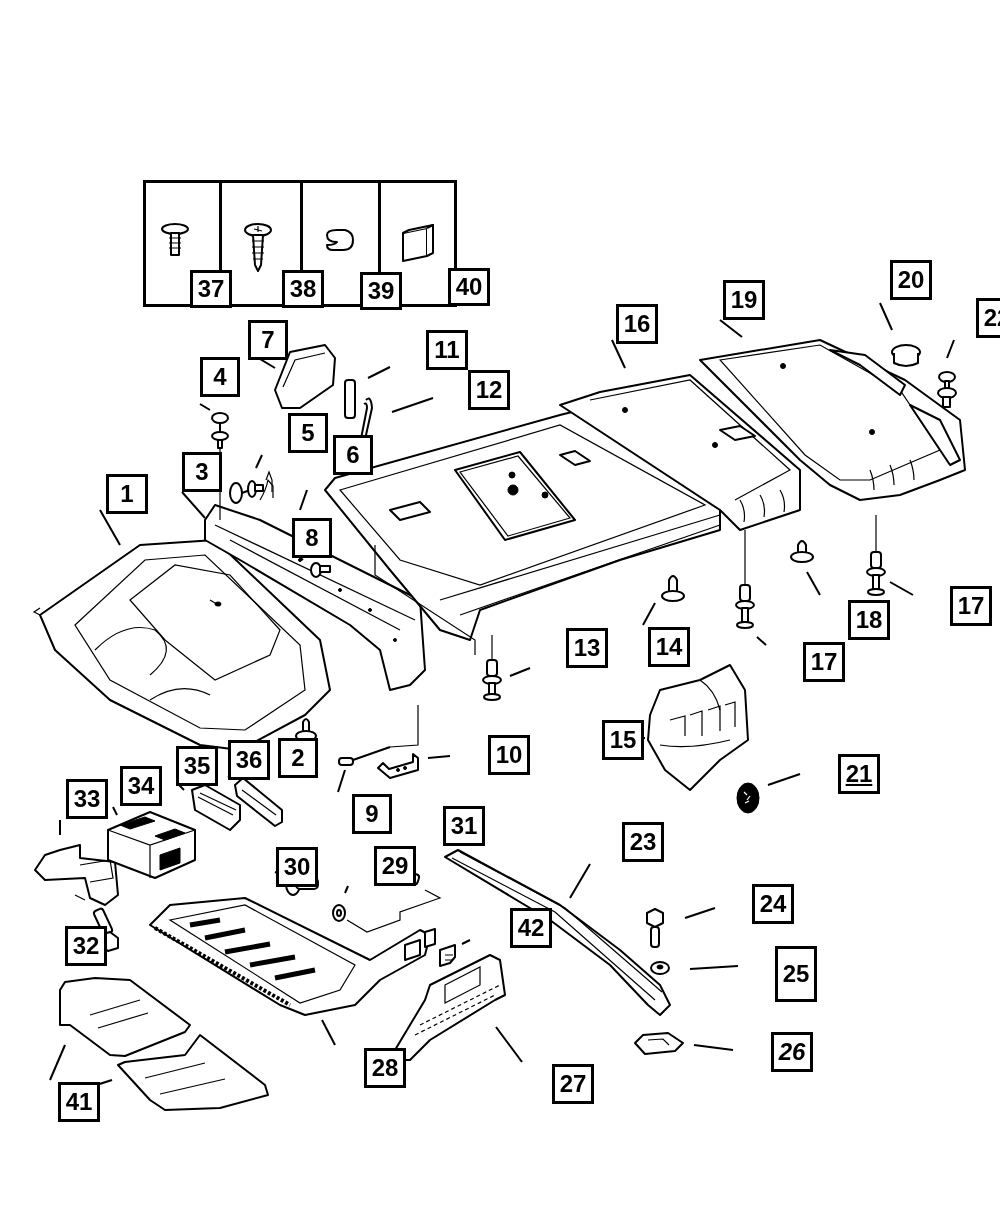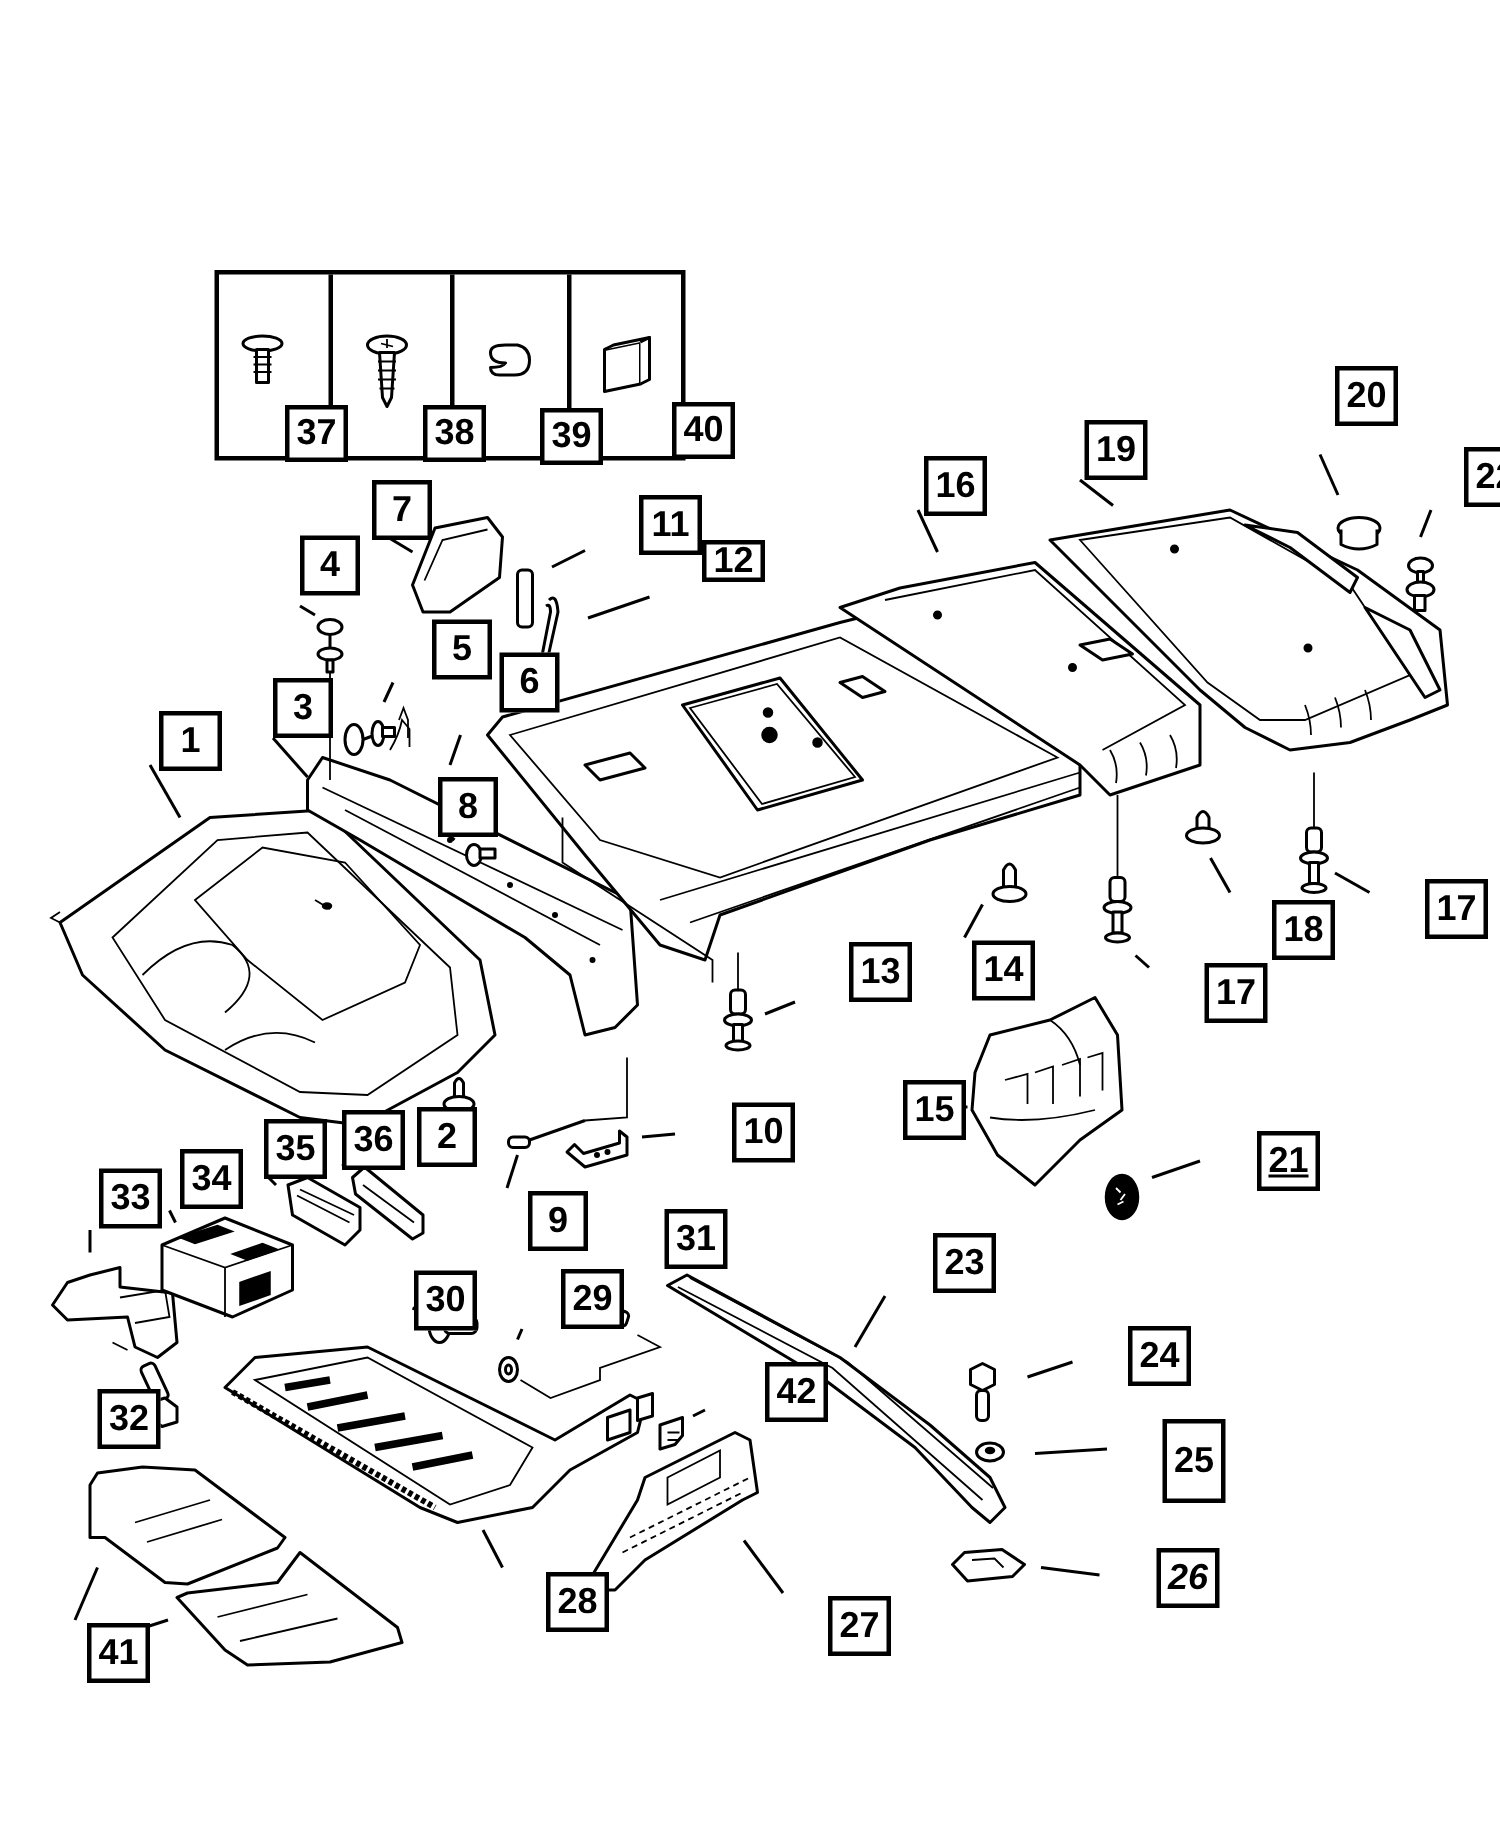--- a/index.html
+++ b/index.html
@@ -352,30 +352,30 @@
 <div class="callout" style="left:240px;top:738px;width:40px;height:40px;">2</div>
 <div class="callout" style="left:144px;top:452px;width:40px;height:40px;">3</div>
 <div class="callout" style="left:162px;top:357px;width:40px;height:40px;">4</div>
 <div class="callout" style="left:250px;top:413px;width:40px;height:40px;">5</div>
 <div class="callout" style="left:295px;top:435px;width:40px;height:40px;">6</div>
 <div class="callout" style="left:210px;top:320px;width:40px;height:40px;">7</div>
 <div class="callout" style="left:254px;top:518px;width:40px;height:40px;">8</div>
 <div class="callout" style="left:314px;top:794px;width:40px;height:40px;">9</div>
 <div class="callout" style="left:450px;top:735px;width:42px;height:40px;">10</div>
 <div class="callout" style="left:388px;top:330px;width:42px;height:40px;">11</div>
-<div class="callout" style="left:430px;top:360px;width:42px;height:28px;">12</div>
+<div class="callout" style="left:430px;top:370px;width:42px;height:40px;">12</div>
 <div class="callout" style="left:528px;top:628px;width:42px;height:40px;">13</div>
 <div class="callout" style="left:610px;top:627px;width:42px;height:40px;">14</div>
 <div class="callout" style="left:564px;top:720px;width:42px;height:40px;">15</div>
 <div class="callout" style="left:578px;top:304px;width:42px;height:40px;">16</div>
 <div class="callout" style="left:765px;top:642px;width:42px;height:40px;">17</div>
 <div class="callout" style="left:912px;top:586px;width:42px;height:40px;">17</div>
 <div class="callout" style="left:810px;top:600px;width:42px;height:40px;">18</div>
 <div class="callout" style="left:685px;top:280px;width:42px;height:40px;">19</div>
-<div class="callout" style="left:852px;top:244px;width:42px;height:40px;">20</div>
+<div class="callout" style="left:852px;top:260px;width:42px;height:40px;">20</div>
 <div class="callout" style="left:800px;top:754px;width:42px;height:40px;text-decoration:underline;">21</div>
 <div class="callout" style="left:938px;top:298px;width:42px;height:40px;">22</div>
 <div class="callout" style="left:584px;top:822px;width:42px;height:40px;">23</div>
 <div class="callout" style="left:714px;top:884px;width:42px;height:40px;">24</div>
 <div class="callout" style="left:737px;top:946px;width:42px;height:56px;">25</div>
 <div class="callout" style="left:733px;top:1032px;width:42px;height:40px;font-style:italic;">26</div>
 <div class="callout" style="left:514px;top:1064px;width:42px;height:40px;">27</div>
 <div class="callout" style="left:326px;top:1048px;width:42px;height:40px;">28</div>
 <div class="callout" style="left:336px;top:846px;width:42px;height:40px;">29</div>
 <div class="callout" style="left:238px;top:847px;width:42px;height:40px;">30</div>

